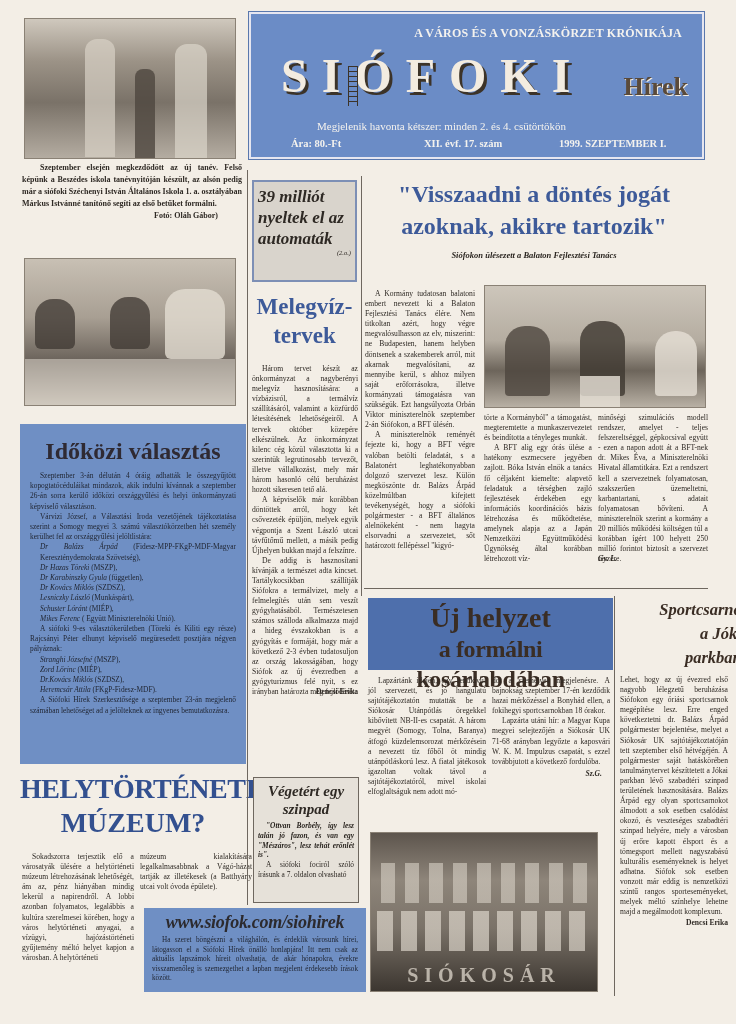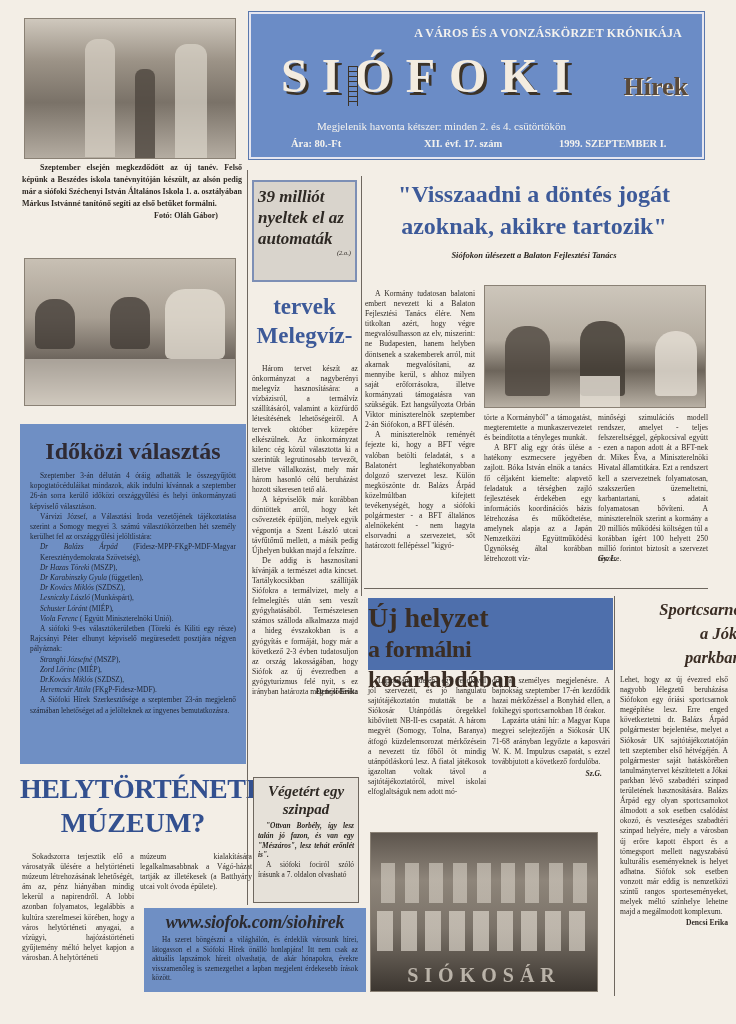--- a/index.html
+++ b/index.html
@@ -90,21 +90,21 @@
   <div class="body-text" style="color:#1f2430; font-size:7.4px; line-height:10.2px;">
     <p>Szeptember 3-án délután 4 óráig adhatták le összegyűjtött kopogtatócéduláikat mindazok, akik indulni kívánnak a szeptember 26-án sorra kerülő időközi országgyűlési és helyi önkormányzati képviselő választáson.</p>
     <p>Várvizi József, a Választási Iroda vezetőjének tájékoztatása szerint a  Somogy megyei 3. számú választókörzetben hét személy kerülhet fel az országgyűlési jelöltlistára:</p>
     <div style="padding-left:10px;">
       <div><i>Dr Balázs Árpád</i><span> (Fidesz-MPP-FKgP-MDF-Magyar Kereszténydemokrata Szövetség),</span></div>
       <div><i>Dr Hazas Töreki</i><span> (MSZP),</span></div>
       <div><i>Dr Karabinszky Gyula</i><span> (független),</span></div>
       <div><i>Dr Kovács Miklós</i><span> (SZDSZ),</span></div>
       <div><i>Lesniczky László</i><span> (Munkáspárt),</span></div>
       <div><i>Schuster Lóránt</i><span> (MIÉP),</span></div>
-      <div><i>Viola Ferenc</i><span> ( Együtt Miniszterelnöki Unió).</span></div>
+      <div><i>Mikes Ferenc</i><span> ( Együtt Miniszterelnöki Unió).</span></div>
     </div>
     <p>A siófoki 9-es választókerületben (Töreki és Kiliti egy része) Rajcsányi Péter elhunyt képviselő megüresedett posztjára négyen pályáznak:</p>
     <div style="padding-left:10px;">
       <div><i>Stranghi Józsefné</i><span> (MSZP),</span></div>
       <div><i>Zord Lőrinc</i><span> (MIÉP),</span></div>
       <div><i>Dr.Kovács Miklós</i><span> (SZDSZ),</span></div>
       <div><i>Heremcsár Attila</i><span> (FKgP-Fidesz-MDF).</span></div>
     </div>
     <p>A Siófoki Hírek Szerkesztősége a szeptember 23-án megjelenő számában lehetőséget ad a jelölteknek az ingyenes bemutatkozásra.</p>
   </div>
@@ -136,22 +136,22 @@
     <span style="left:268px">1999. SZEPTEMBER I.</span>
   </div>
 </div>
 
 <div class="abs" style="left:252px; top:180px; width:105px; height:102px; background:#d9d4cc; border:2px solid #7d8fb5; padding:4px 4px;">
   <div style="font-size:17px; line-height:21px; font-style:italic; font-weight:bold; text-align:left; color:#2e2924;">39 milliót nyeltek el az automaták</div>
   <div style="font-size:6.5px; font-style:italic; text-align:right;">(2.o.)</div>
 </div>
 
 <div class="abs" style="left:252px; top:292px; width:105px; text-align:center;">
+  <div class="hl-blue" style="font-size:23px; line-height:29px;">Melegvíz-</div>
   <div class="hl-blue" style="font-size:23px; line-height:29px;">tervek</div>
-  <div class="hl-blue" style="font-size:23px; line-height:29px;">Melegvíz-</div>
 </div>
 <div class="abs body-text" style="left:252px; top:364px; width:106px;">
   <p>Három tervet készít az önkormányzat a nagyberényi melegvíz hasznosítására: a vízbázisról, a termálvíz szállításáról, valamint a közfürdő létesítésének lehetőségeiről. A tervek október közepére elkészülnek. Az önkormányzat kilenc cég közül választotta ki a szerintük legrutinosabb tervezőt, illetve vállalkozást, mely már három hasonló célú beruházást hozott sikeresen tető alá.</p>
   <p>A képviselők már korábban döntöttek arról, hogy két csővezeték épüljön, melyek egyik végpontja a Szent László utcai távfűtőmű mellett, a másik pedig Újhelyen bukkan majd a felszínre.</p>
   <p>De addig is hasznosítani kívánják a természet adta kincset. Tartálykocsikban szállítják Siófokra a termálvizet, mely a felmelegítés után sem veszít gyógyhatásából. Természetesen számos szálloda alkalmazza majd a hideg évszakokban is a gyógyítás e formáját, hogy már a következő 2-3 évben tudatosuljon az ország lakosságában, hogy Siófok az új évezredben a gyógyturizmus felé nyit, s ez irányban határozta meg fejlődését.</p>
   <div style="text-align:right; font-weight:bold; margin-top:-10px;">Dencsi Erika</div>
 </div>
 
 <div class="abs" style="left:253px; top:777px; width:106px; height:126px; background:#e6e1d9; border:1px solid #6e675f; padding:4px;">
   <div style="font-size:15px; line-height:18px; font-style:italic; font-weight:bold; text-align:center; color:#2e2924;">Végetért egy szinpad</div>
@@ -185,21 +185,21 @@
   <p style="text-indent:0">törte a Kormányból" a támogatást, megteremtette a munkaszervezetet és beindította a tényleges munkát.</p>
   <p>A BFT alig egy órás ülése a hatékony eszmecsere jegyében zajlott. Bóka István elnök a tanács fő céljaként kiemelte: alapvető feladatuk a térségben zajló fejlesztések érdekében egy információs koordinációs bázis létrehozása és működtetése, amelynek alapja az a Japán Nemzetközi Együttműködési Ügynökség által korábban létrehozott víz-</p>
 </div>
 <div class="abs body-text" style="left:598px; top:413px; width:110px;">
   <p style="text-indent:0">minőségi szimulációs modell rendszer, amelyet - teljes felszereltséggel, gépkocsival együtt - ezen a napon adott át a BFT-nek dr. Mikes Éva, a Miniszterelnöki Hivatal államtitkára. Ezt a rendszert kell a szervezetnek folyamatosan, szakszerűen üzemeltetni, karbantartani, s adatait folyamatosan bővíteni. A miniszterelnök szerint a kormány a 20 milliós működési költségen túl a korábban ígért 100 helyett 250 millió forintot biztosít a szervezet részére.</p>
   <div style="text-align:left; font-style:italic; font-weight:bold; margin-top:-10px;">Gy. L.</div>
 </div>
 
 <div class="hline" style="left:364px; top:588px; width:344px;"></div>
 
-<div class="abs" style="left:368px; top:598px; width:245px; height:72px; background:#4e6fac; padding-top:3px;">
+<div class="abs" style="left:368px; top:598px; width:245px; height:72px; background:#4e6fac; text-align:center; padding-top:3px;">
   <div style="font-size:28px; line-height:33px; font-weight:bold; color:#3a2d24;">Új helyzet</div>
   <div style="font-size:24px; line-height:30px; font-weight:bold; color:#3a2d24; letter-spacing:-0.4px;">a formálni kosárlabdában</div>
 </div>
 
 <div class="abs body-text" style="left:368px; top:676px; width:118px; text-indent:10px;">Lapzártánk idején, egy rendkívül jól szervezett, és jó hangulatú sajtótájékoztatón mutatták be a Siókosár Utánpótlás öregekkel kibővített NB-II-es csapatát. A három megyét (Somogy, Tolna, Baranya) átfogó küzdelemsorozat mérkőzésein a nevezett tíz főből öt mindig utánpótláskorú lesz. A fiatal játékosok igazoltan voltak távol a sajtótájékoztatóról, mivel iskolai elfoglaltságuk nem adott mó-</div>
 <div class="abs body-text" style="left:492px; top:676px; width:118px;">
   <p style="text-indent:0">dot a személyes megjelenésre. A bajnokság szeptember 17-én kezdődik hazai mérkőzéssel a Bonyhád ellen, a fokihegyi sportcsarnokban 18 órakor.</p>
   <p>Lapzárta utáni hír: a Magyar Kupa megyei selejtezőjén a Siókosár UK 71-68 arányban legyőzte a kaposvári W. K. M. Impulzus csapatát, s  ezzel továbbjutott a következő fordulóba.</p>
   <div style="text-align:right; font-style:italic; font-weight:bold; padding-right:8px; margin-top:2px;">Sz.G.</div>
 </div>

